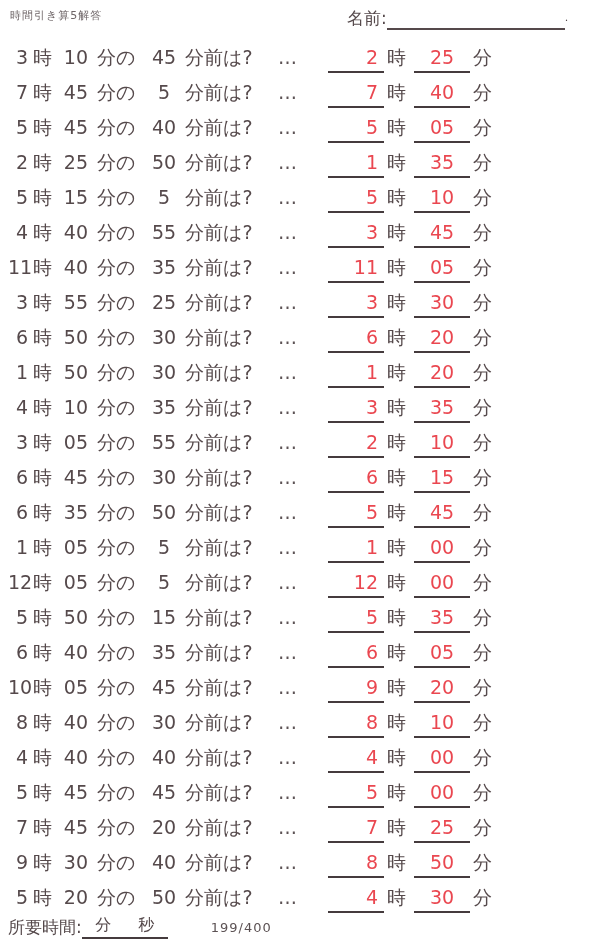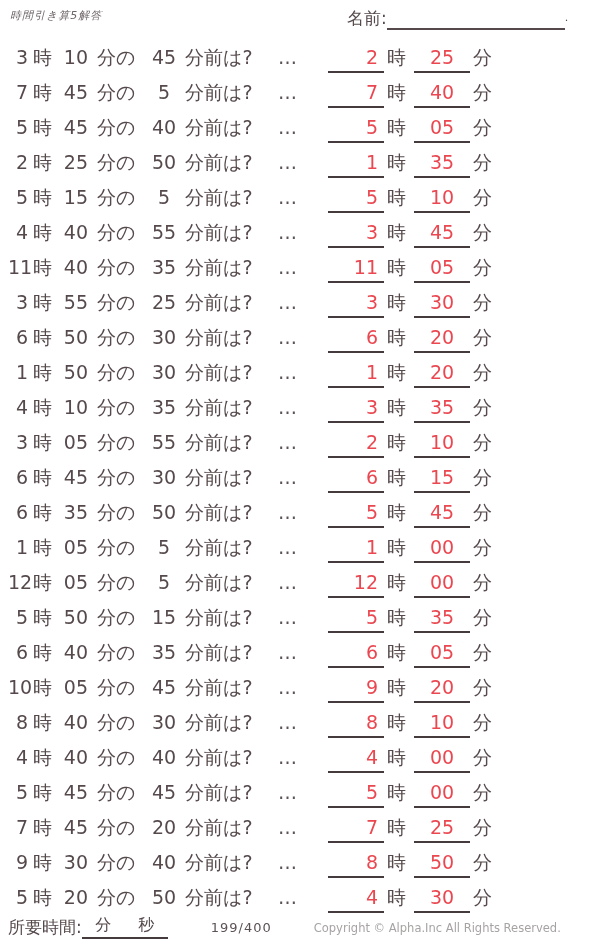--- a/index.html
+++ b/index.html
@@ -10,21 +10,21 @@
   }
   *{box-sizing:border-box;}
   html,body{margin:0;padding:0;}
   body{
     width:600px;height:949px;position:relative;overflow:hidden;
     background:#ffffff;color:var(--text);
     font-family:"DejaVu Sans","Liberation Sans",sans-serif;
   }
   .doc-title{
     position:absolute;left:10px;top:8px;
-    font-size:11px;color:#6e6567;letter-spacing:1px;white-space:nowrap;font-style:italic;
+    font-size:11px;color:#6e6567;letter-spacing:1px;white-space:nowrap;
   }
   .name-block{
     position:absolute;left:347px;top:6px;
     display:flex;align-items:center;font-size:17px;white-space:nowrap;
   }
   .name-label{line-height:24px;}
   .name-line{
     display:inline-block;width:178px;height:24px;
     border-bottom:2px solid var(--text);
   }
@@ -426,14 +426,13 @@
   </div>
 </div>
 
 <div class="footer">
   <span class="time-label">所要時間:</span>
   <span class="time-line">
     <span>分</span>
     <span>秒</span>
   </span>
   <span class="page-num">199/400</span>
-  <span class="copyright">Copyright ©  Alpha.Inc All Rights Reserved.</span>
 </div>
 
 </body></html>

